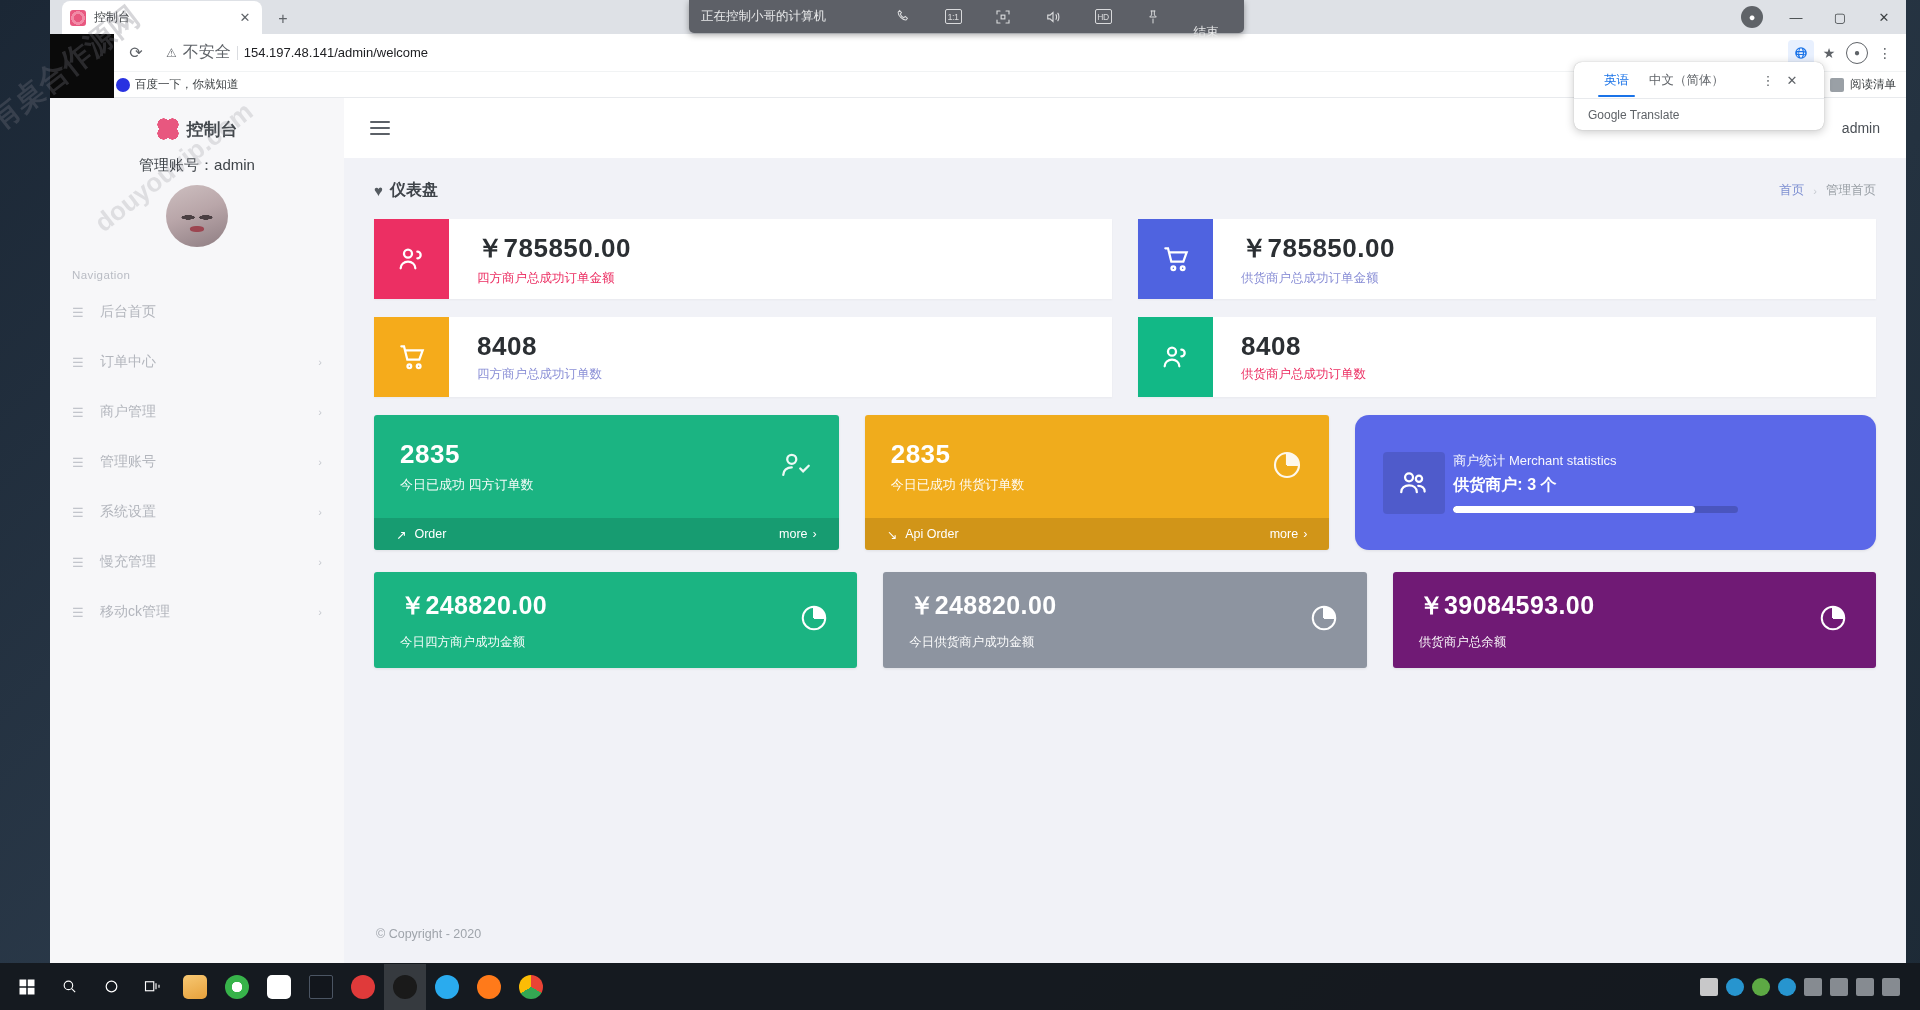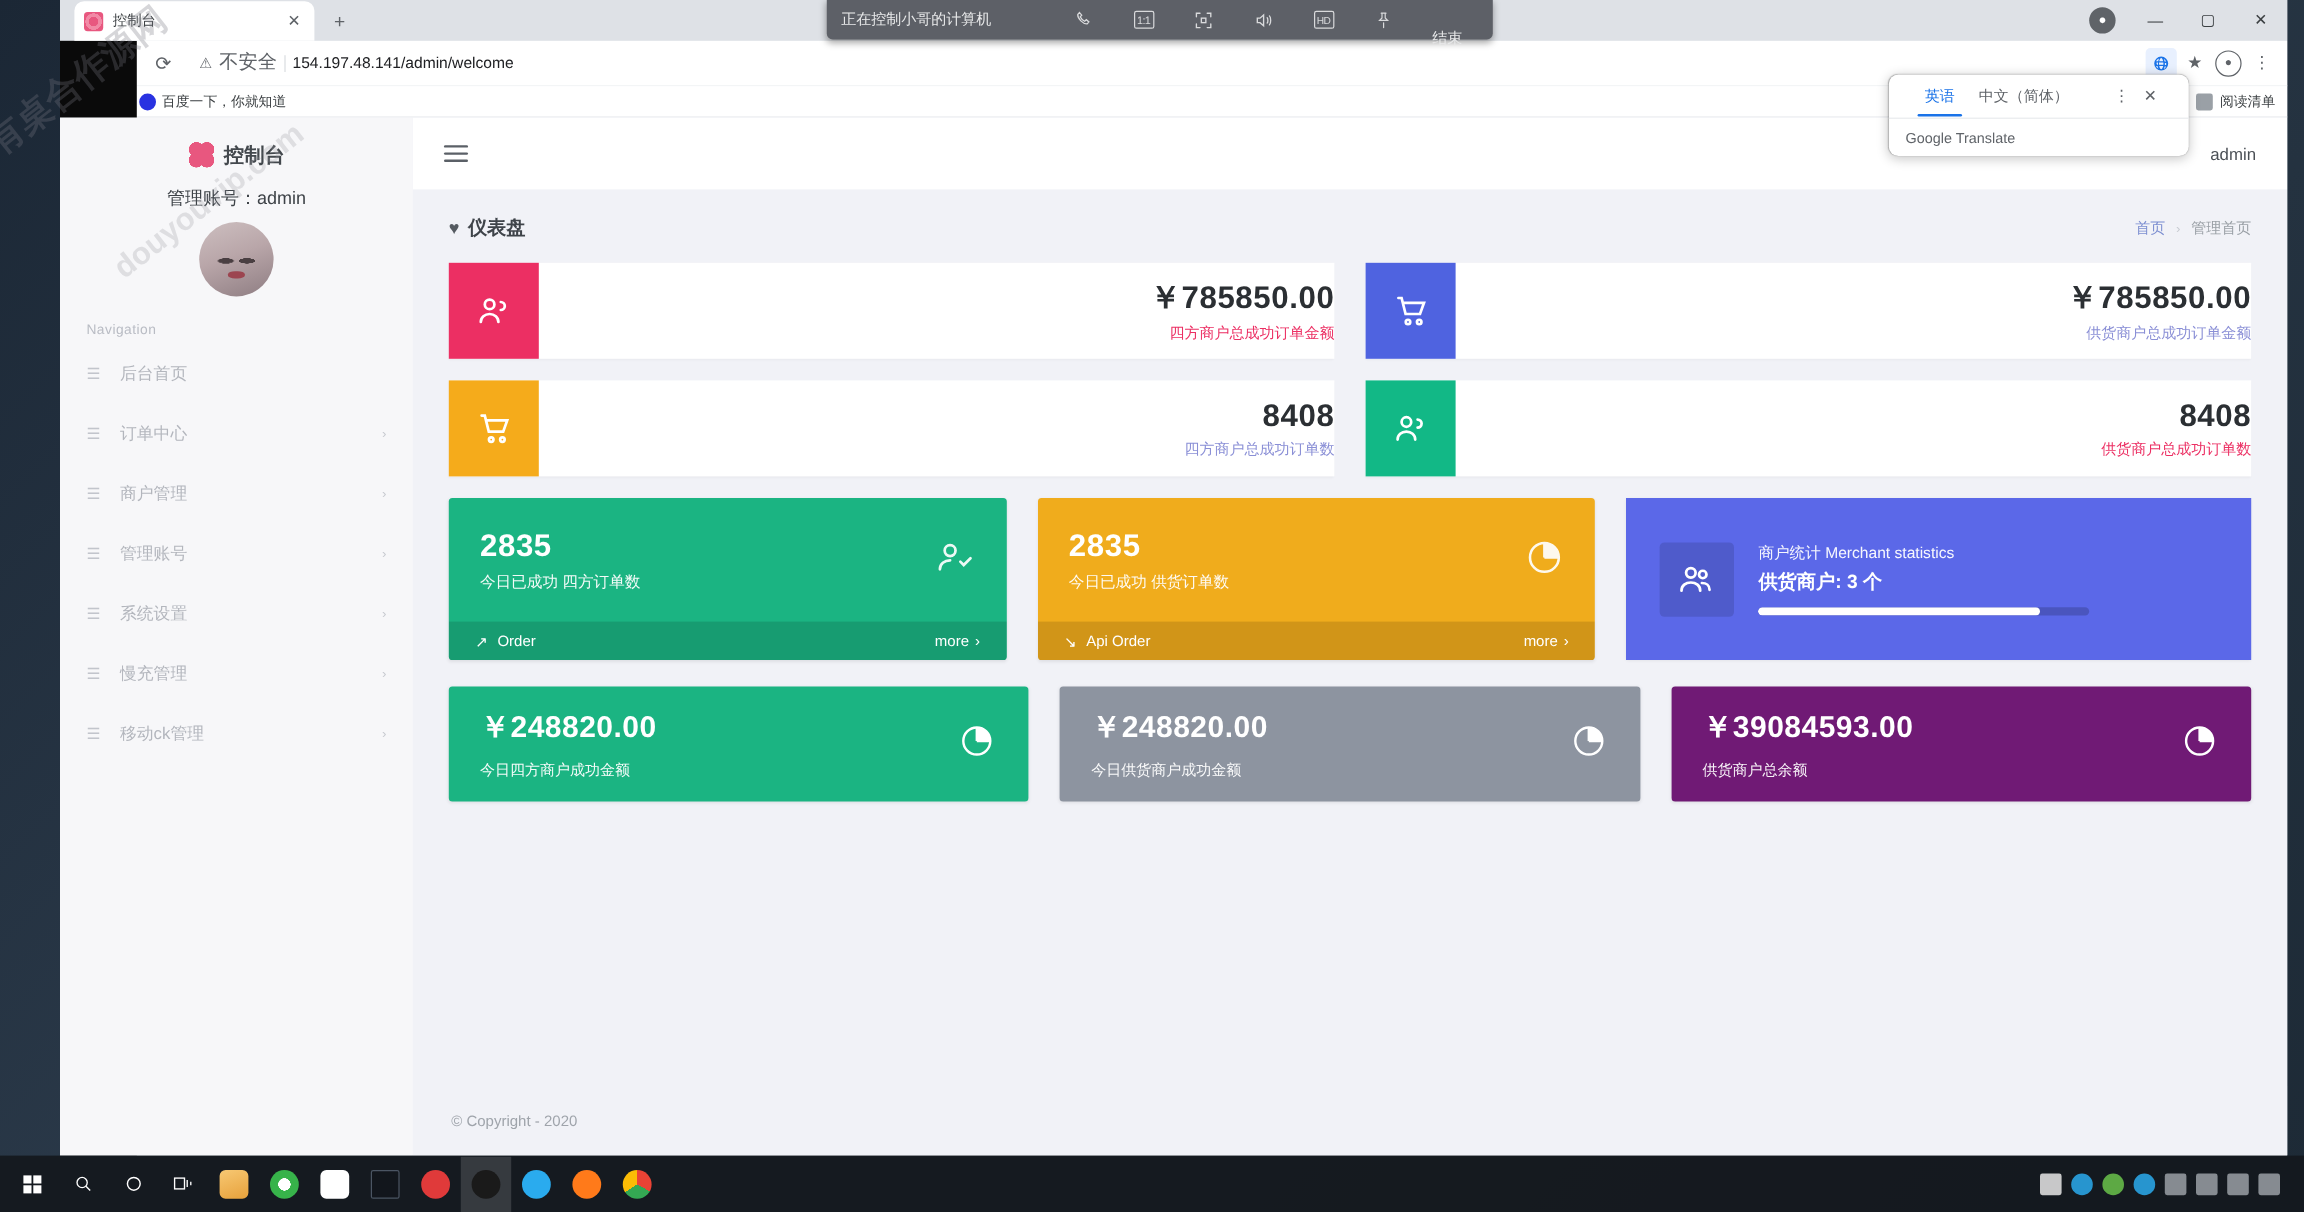--- a/index.html
+++ b/index.html
@@ -221,21 +221,20 @@
   .crumb-link { color: #7d8fd1; }
   .crumb-sep { color: #c7cbd1; font-size: 11px; }
 
   .grid2 { display: flex; gap: 26px; }
   .col { flex: 1; display: flex; flex-direction: column; gap: 18px; }
 
   
   .stat-card {
     display: flex; height: 80px; background: #fff;
     box-shadow: 0 1px 2px rgba(0,0,0,.04);
-    text-align: right;
   }
   .stat-ico {
     width: 75px; flex: none; display: flex; align-items: center;
     justify-content: center; color: #fff;
   }
   .stat-body {
     flex: 1; display: flex; flex-direction: column; justify-content: center;
     padding-left: 28px;
   }
   .stat-value { font-size: 26px; color: #2b2f33; font-weight: 700; letter-spacing: .5px; }
@@ -255,22 +254,22 @@
     position: absolute; right: 26px; top: 50%; transform: translateY(-50%);
     opacity: .92;
   }
   .tile-foot {
     height: 32px; background: rgba(0,0,0,.13); display: flex;
     align-items: center; padding: 0 22px; font-size: 12.5px;
   }
   .tile-foot .more { margin-left: auto; display: flex; align-items: center; gap: 5px; }
 
   .merch {
-    flex: 1; background: #5b68e8; border-radius: 0; color: #fff;
-    display: flex; align-items: center; padding: 0 28px; gap: 20px;
+    flex: 1; background: #5b68e8; border-radius: 14px; color: #fff;
+    display: flex; align-items: center; padding: 0 28px; gap: 8px;
     box-shadow: 0 1px 3px rgba(0,0,0,.08);
   }
   .merch-ico {
     width: 62px; height: 62px; background: rgba(0,0,0,.12); border-radius: 4px;
     display: flex; align-items: center; justify-content: center; flex: none;
   }
   .merch-body { flex: 1; }
   .merch-title { font-size: 13px; opacity: .95; }
   .merch-row { font-size: 16px; font-weight: 700; margin-top: 5px; }
   .merch-bar {

